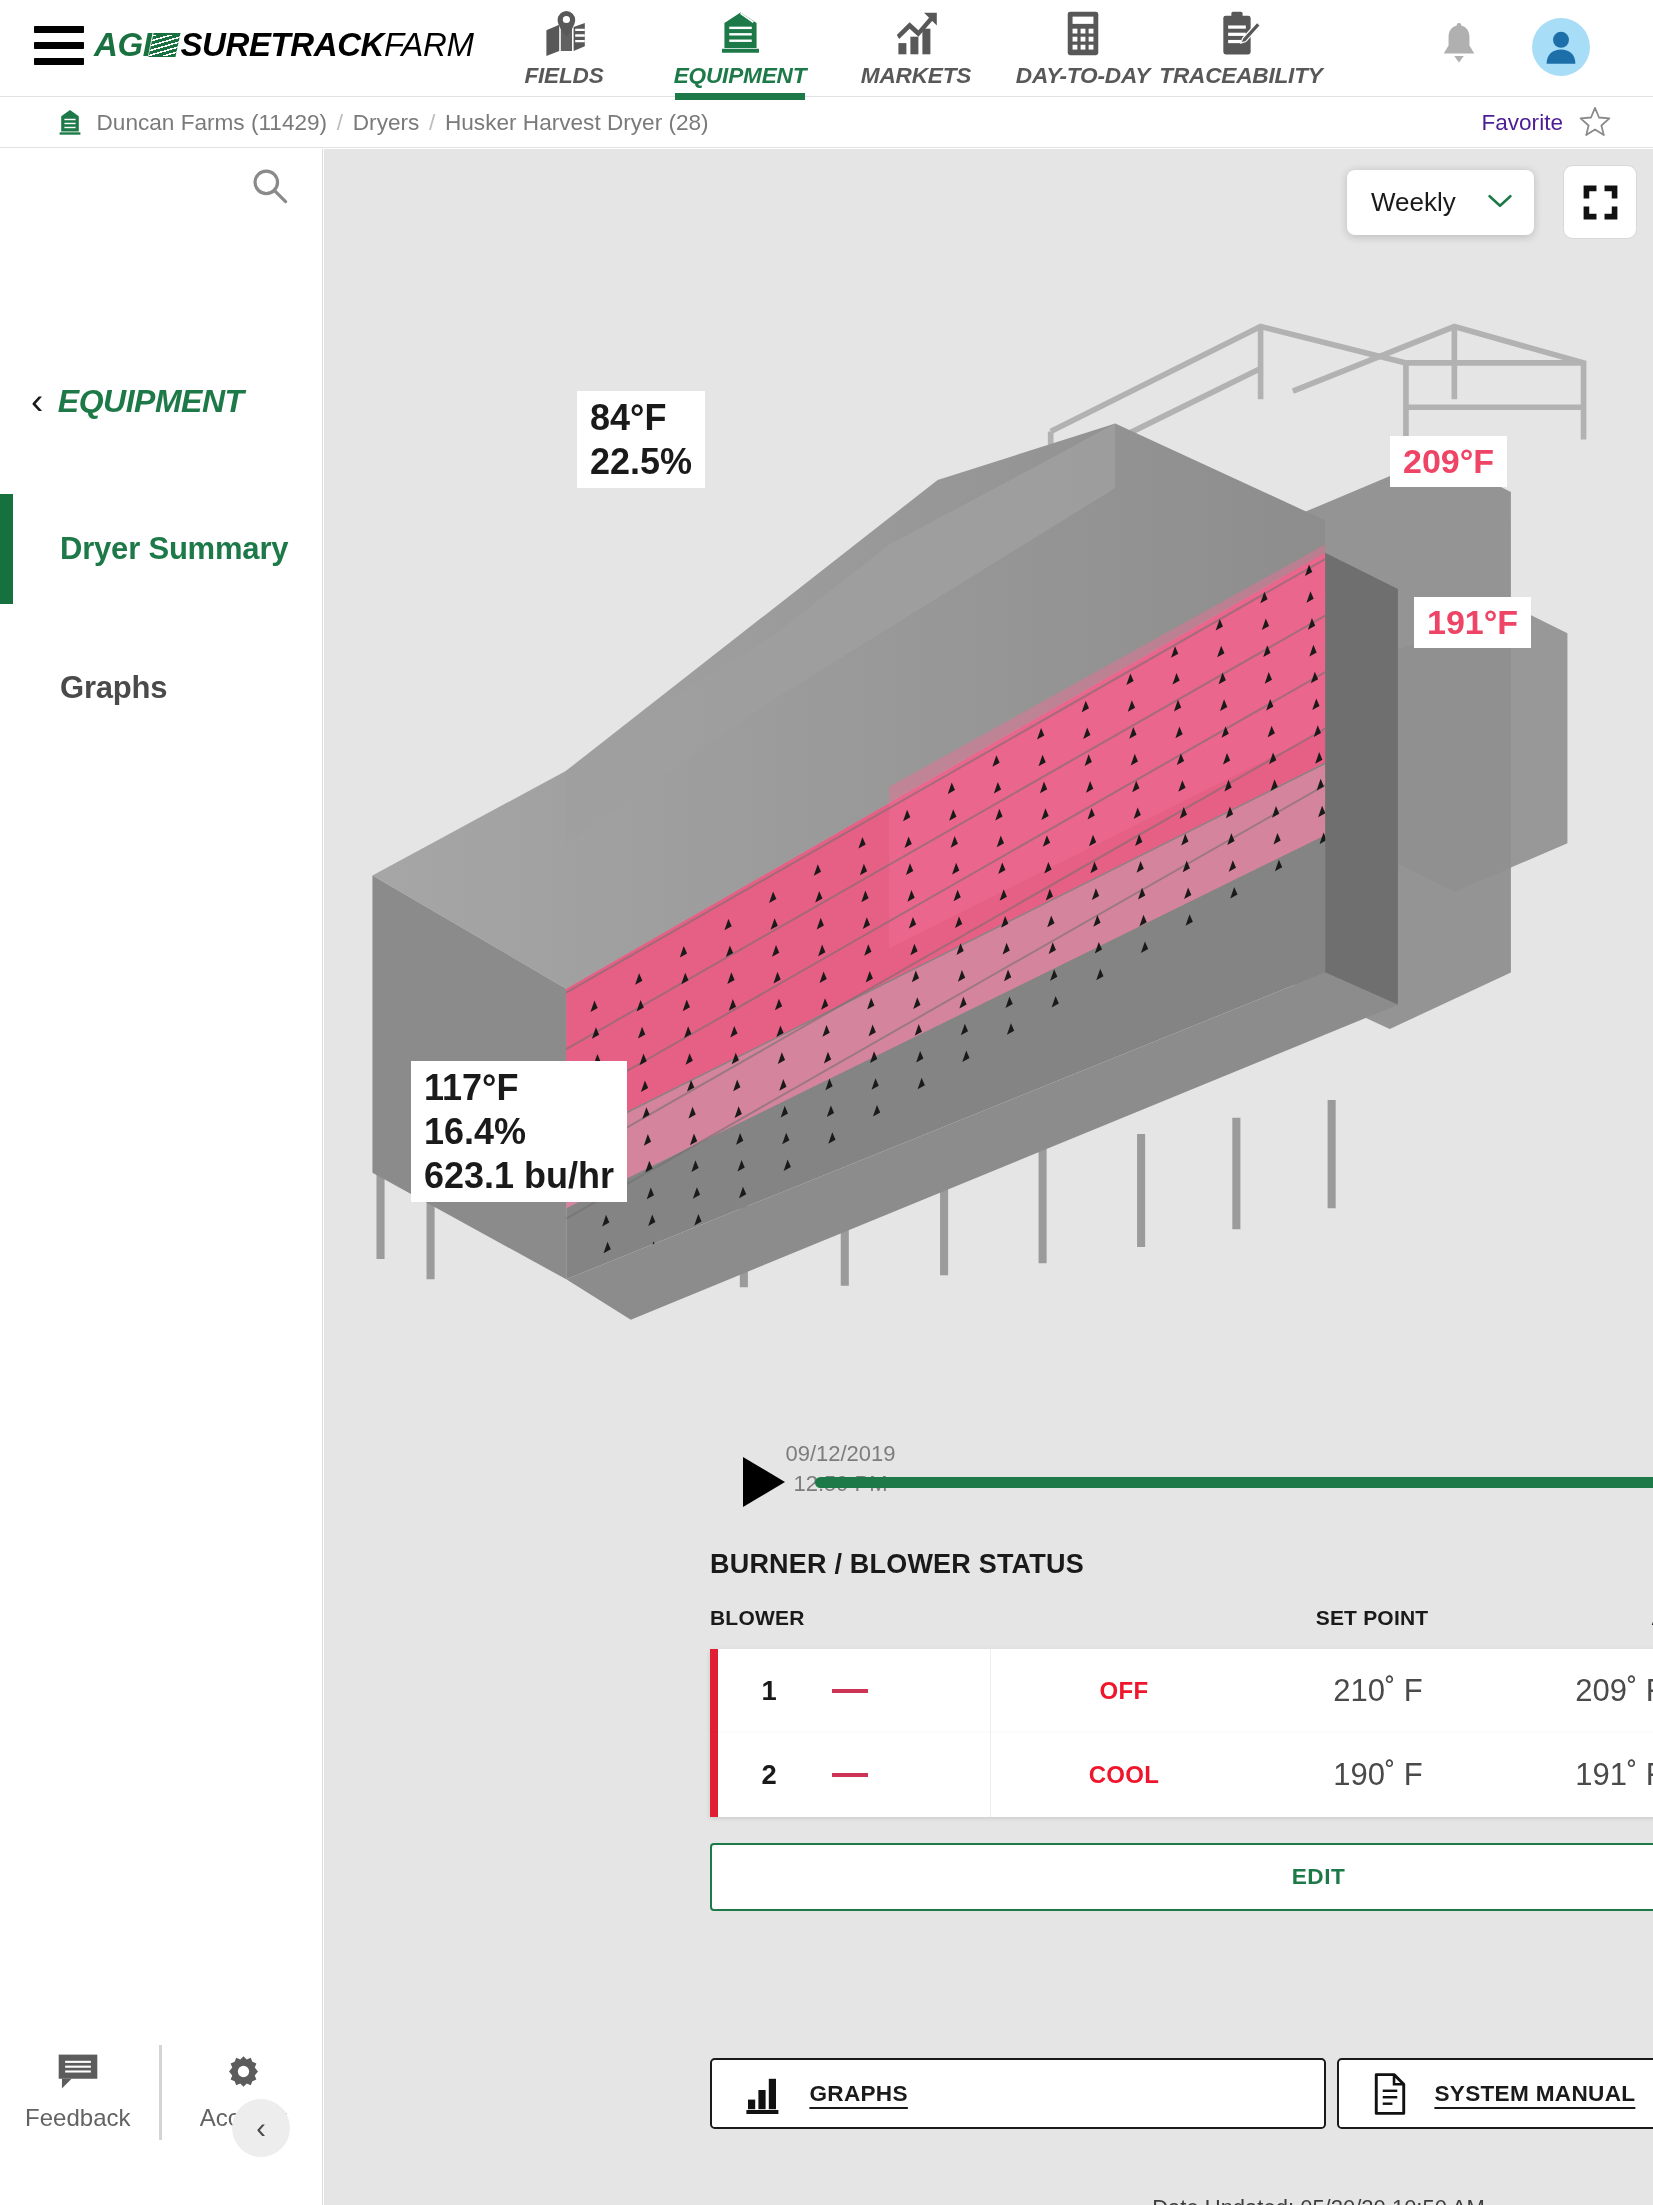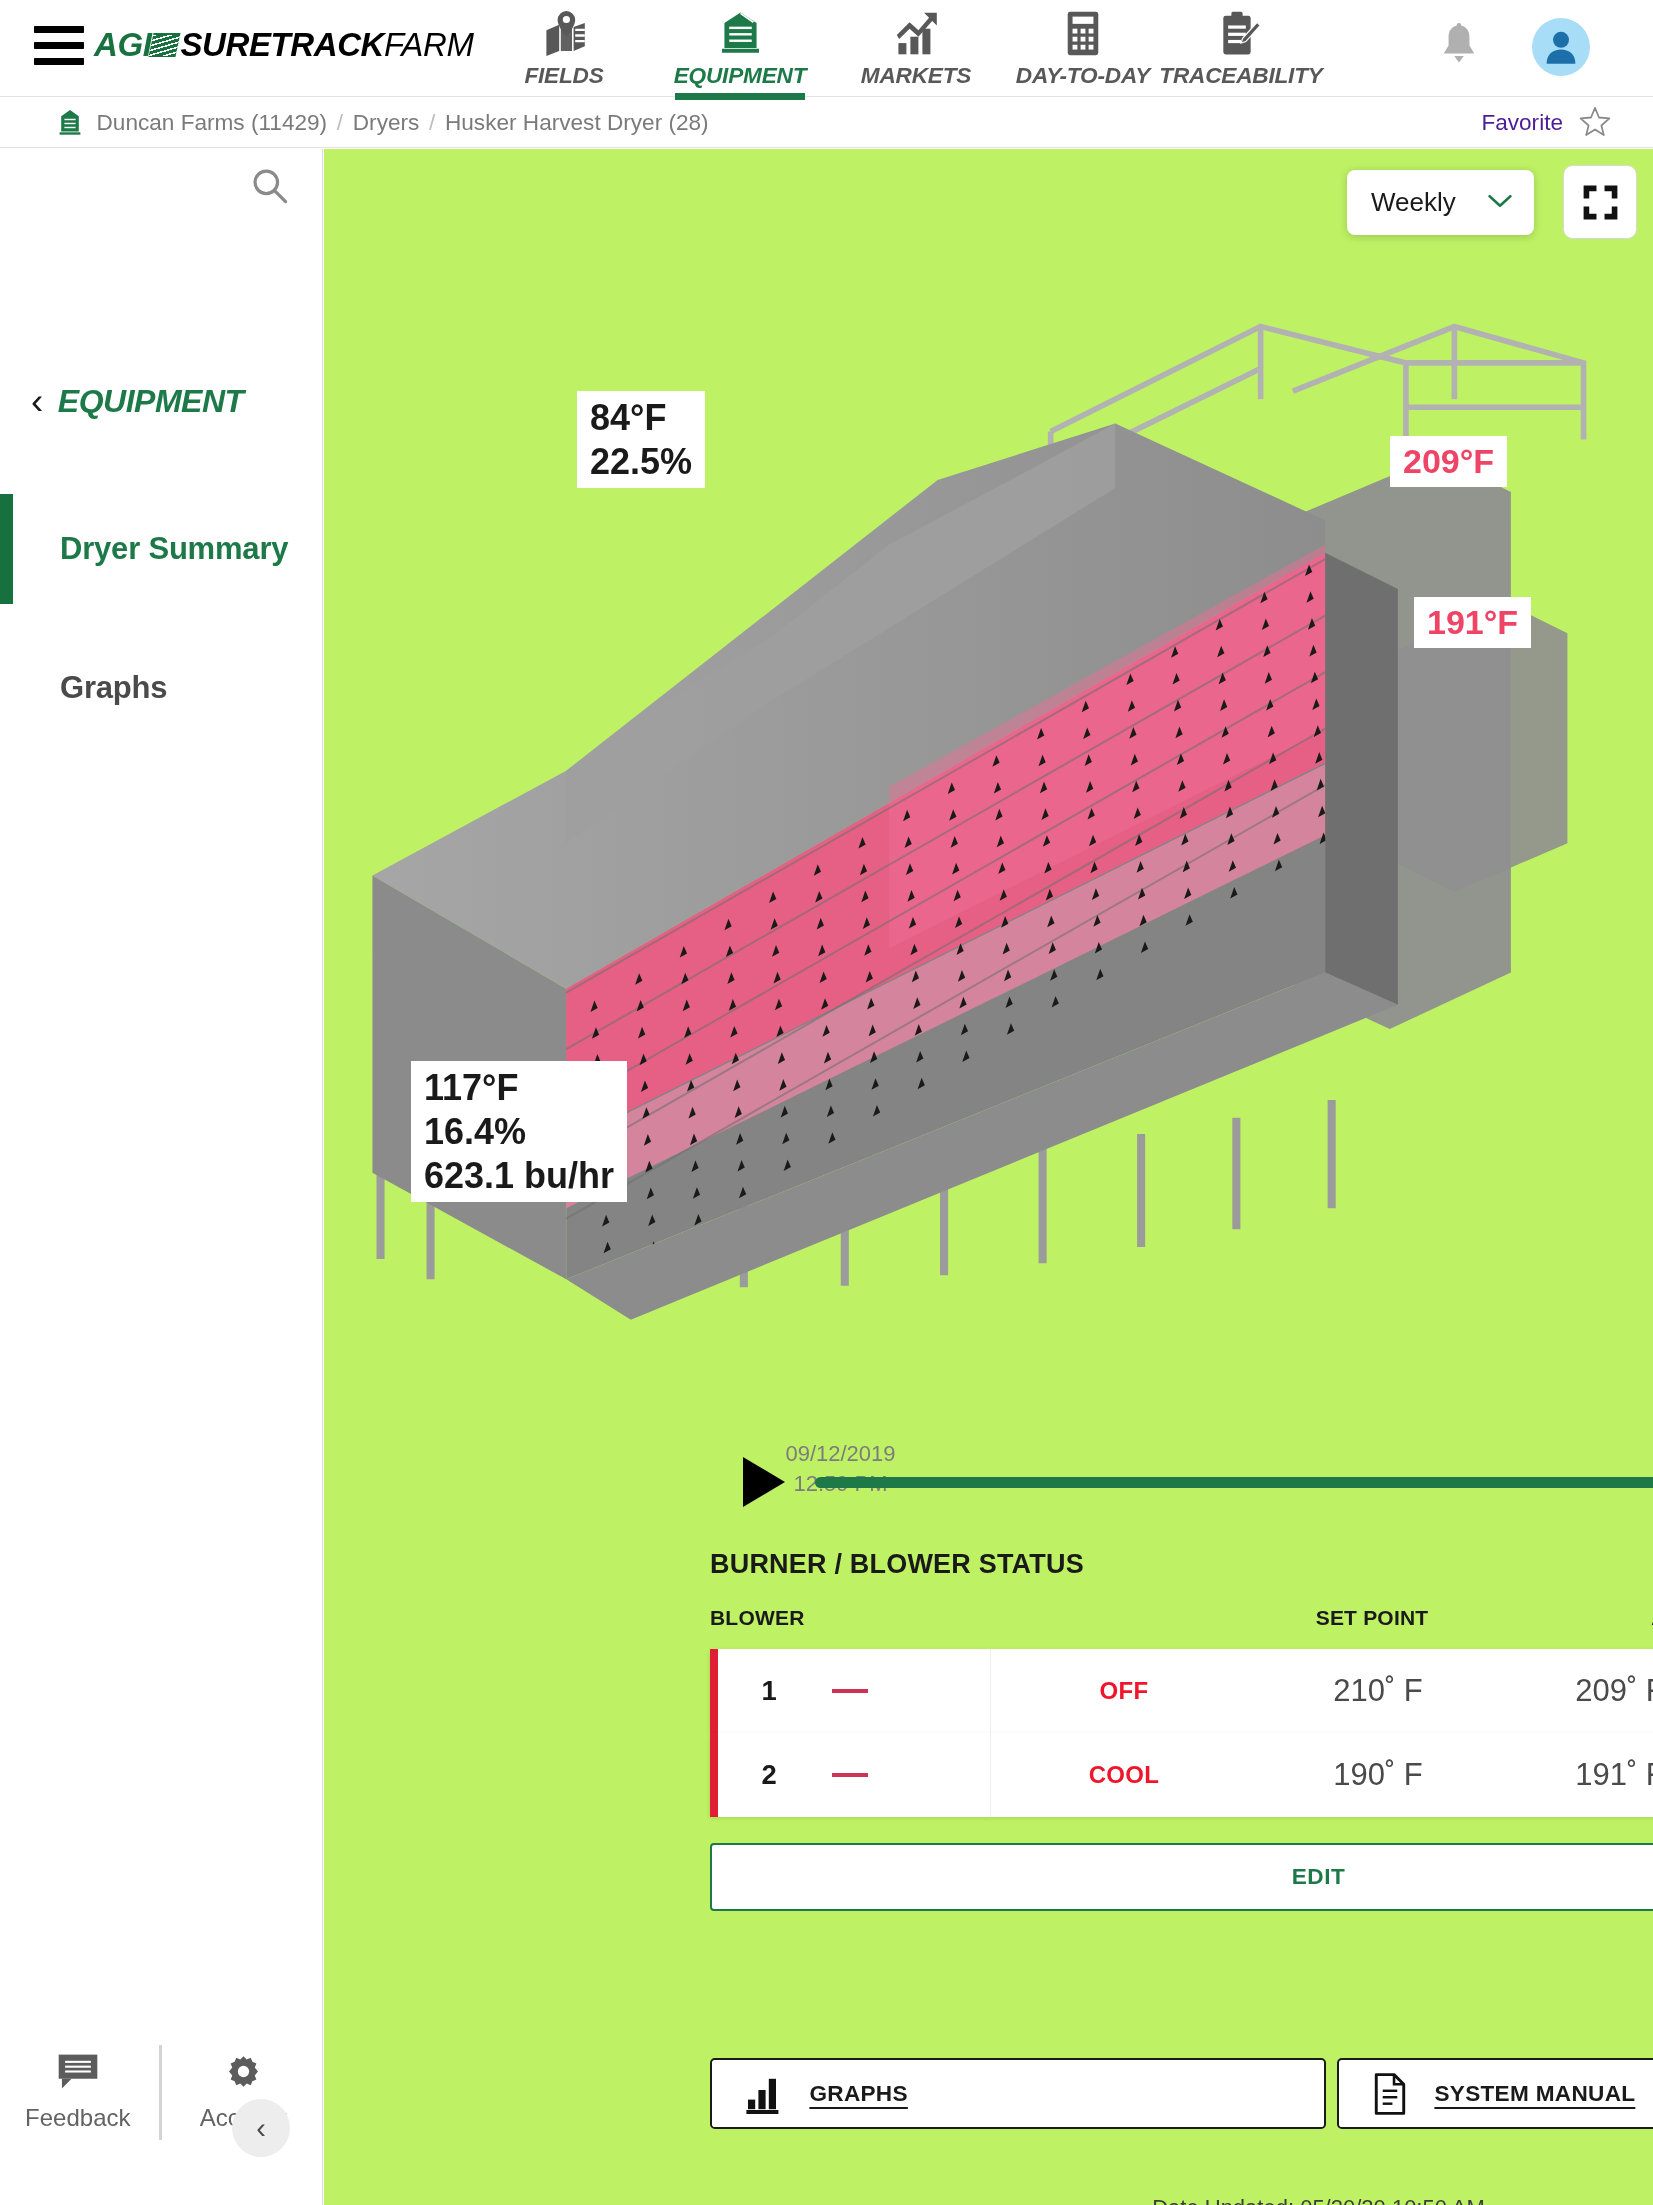--- a/index.html
+++ b/index.html
@@ -133,21 +133,21 @@
   .collapse-btn {
     position: absolute; right: 31px; bottom: -8px; width: 58px; height: 58px;
     border-radius: 50%; background: #ededed;
     display: flex; align-items: center; justify-content: center; cursor: pointer;
     font-size: 29px; color: #4a4a4a; font-weight: 300;
   }
 
   
   .main {
     position: absolute; left: 324px; top: 149px; width: 1329px; height: 2057px;
-    background: #bef264;
+    background: #e5e5e5;
   }
   .topctrls { position: absolute; right: 16px; top: 16px; display: flex; align-items: center; gap: 29px; }
   .select-weekly {
     width: 187px; height: 65px; background: #fff; border-radius: 8px;
     box-shadow: 0 1.6px 8px rgba(0,0,0,0.18);
     display: flex; align-items: center; justify-content: space-between;
     padding: 0 21px 0 24px; cursor: pointer;
   }
   .select-weekly .sv { font-size: 26px; color: #1a1a1a; }
   .fs-btn {

